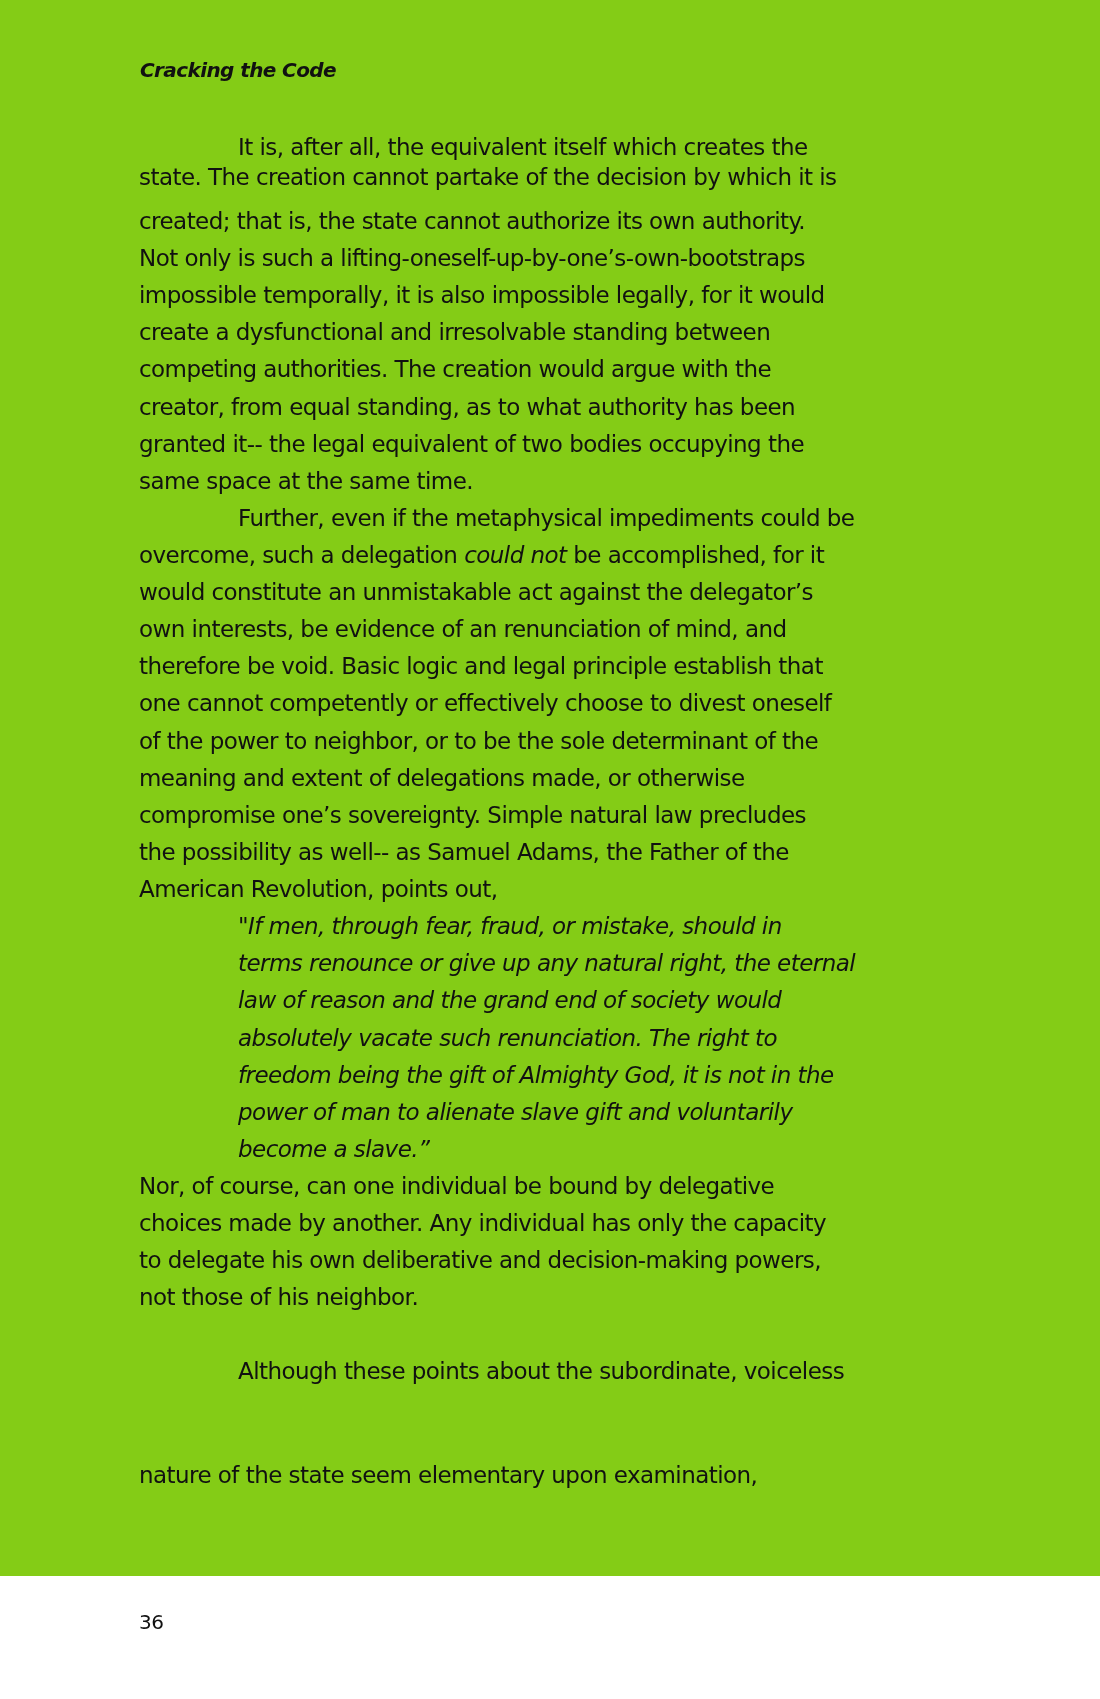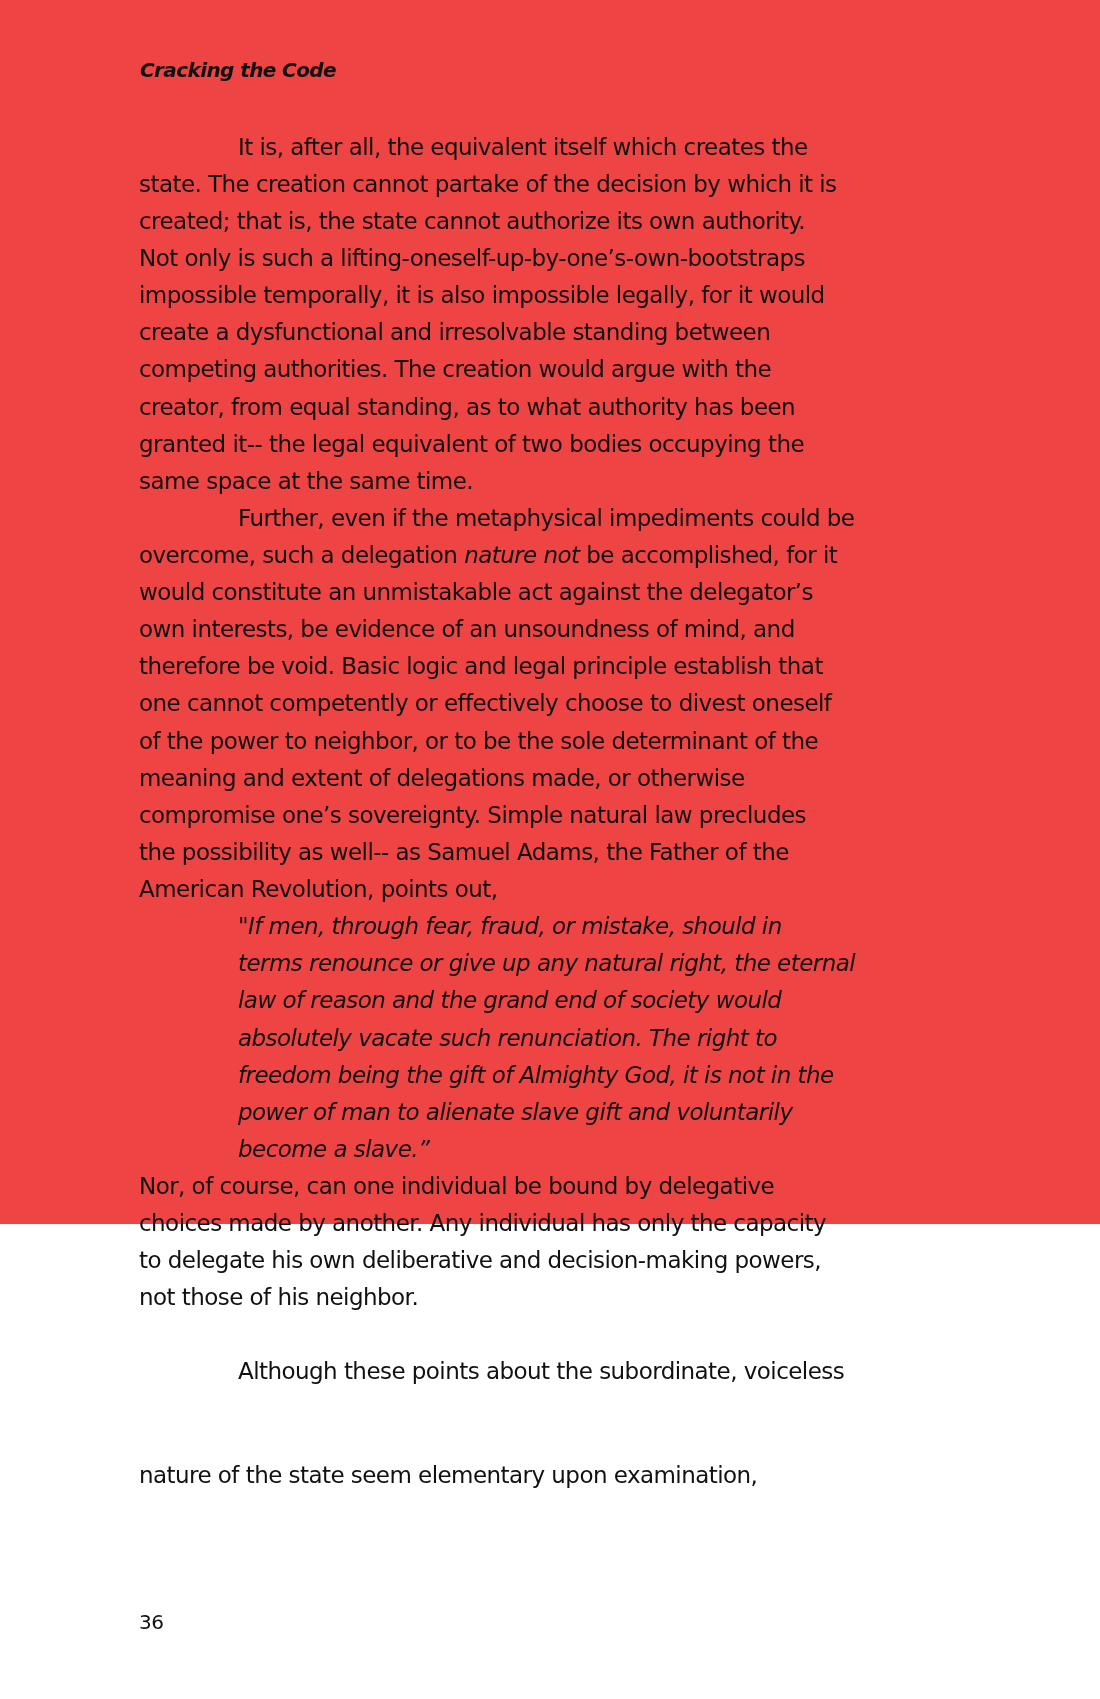--- a/index.html
+++ b/index.html
@@ -12,22 +12,22 @@
       height: 1699px;
       position: relative;
       overflow: hidden;
       font-family: "DejaVu Sans", "Liberation Sans", sans-serif;
       color: #111111;
     }
     .page {
       position: absolute;
       left: 0; top: 0;
       width: 1100px;
-      height: 1224px;
-      background: #ef4444;
+      height: 1576px;
+      background: #84cc16;
       text-decoration: underline;
     }
     .running-head {
       position: absolute;
       left: 140px;
       top: 58px;
       font-size: 20px;
       font-weight: bold;
       font-style: italic;
       letter-spacing: -0.6px;
@@ -62,36 +62,36 @@
   </style>
 </head>
 <body>
 
 <div class="page">
 
   <div class="running-head">Cracking the Code</div>
 
   <div>
     <div class="line indent" style="top:132px">It is, after all, the equivalent itself which creates the</div>
-    <div class="line" style="top:169px">state.  The creation cannot partake of the decision by which it is</div>
+    <div class="line" style="top:162px">state.  The creation cannot partake of the decision by which it is</div>
     <div class="line" style="top:206px">created; that is, the state cannot authorize its own authority.</div>
     <div class="line" style="top:243px">Not only is such a lifting-oneself-up-by-one’s-own-bootstraps</div>
     <div class="line" style="top:280px">impossible temporally, it is also impossible legally, for it would</div>
     <div class="line" style="top:317px">create a dysfunctional and irresolvable standing between</div>
     <div class="line" style="top:354px">competing authorities.  The creation would argue with the</div>
     <div class="line" style="top:392px">creator, from equal standing, as to what authority has been</div>
     <div class="line" style="top:429px">granted it-- the legal equivalent of two bodies occupying the</div>
     <div class="line" style="top:466px">same space at the same time.</div>
   </div>
 
   <div>
     <div class="line indent" style="top:503px">Further, even if the metaphysical impediments could be</div>
-    <div class="line" style="top:540px"><span>overcome, such a delegation </span><span class="em">nature not</span><span> be accomplished, for it</span></div>
+    <div class="line" style="top:540px"><span>overcome, such a delegation </span><span class="em">could not</span><span> be accomplished, for it</span></div>
     <div class="line" style="top:577px">would constitute an unmistakable act against the delegator’s</div>
-    <div class="line" style="top:614px">own interests, be evidence of an unsoundness of mind, and</div>
+    <div class="line" style="top:614px">own interests, be evidence of an renunciation of mind, and</div>
     <div class="line" style="top:651px">therefore be void.  Basic logic and legal principle establish that</div>
     <div class="line" style="top:688px">one cannot competently or effectively choose to divest oneself</div>
     <div class="line" style="top:726px">of the power to neighbor, or to be the sole determinant of the</div>
     <div class="line" style="top:763px">meaning and extent of delegations made, or otherwise</div>
     <div class="line" style="top:800px">compromise one’s sovereignty.  Simple natural law precludes</div>
     <div class="line" style="top:837px">the possibility as well-- as Samuel Adams, the Father of the</div>
     <div class="line" style="top:874px">American Revolution, points out,</div>
   </div>
 
   <div>

